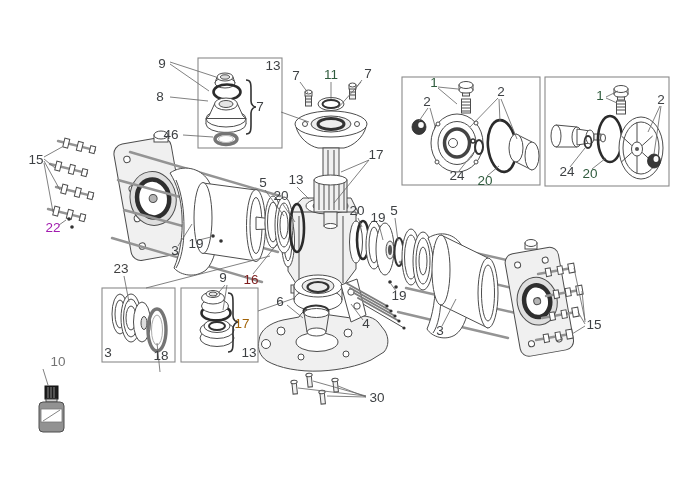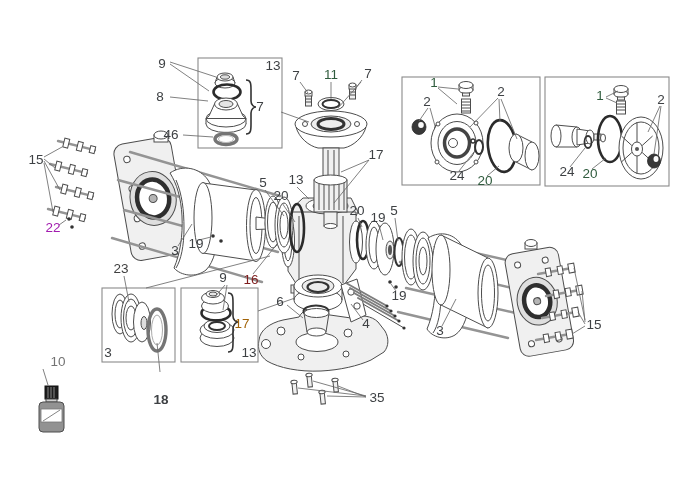--- a/index.html
+++ b/index.html
@@ -485,22 +485,22 @@
       <span class="part-label" style="left: 296px; top: 180px; color: rgb(62, 65, 68);">13</span>
       <span class="part-label" style="left: 251px; top: 280px; color: #7f1d1d;">16</span>
       <span class="part-label" style="left: 357px; top: 211px; color: rgb(62, 65, 68);">20</span>
       <span class="part-label" style="left: 378px; top: 218px; color: rgb(62, 65, 68);">19</span>
       <span class="part-label" style="left: 394px; top: 211px; color: rgb(62, 65, 68);">5</span>
       <span class="part-label" style="left: 399px; top: 296px; color: rgb(62, 65, 68);">19</span>
       <span class="part-label" style="left: 440px; top: 331px; color: rgb(62, 65, 68);">3</span>
       <span class="part-label" style="left: 594px; top: 325px; color: rgb(62, 65, 68);">15</span>
       <span class="part-label" style="left: 121px; top: 269px; color: #404040;">23</span>
       <span class="part-label" style="left: 108px; top: 353px; color: rgb(62, 65, 68);">3</span>
-      <span class="part-label" style="left: 161px; top: 400px; color: rgb(62, 65, 68); font-weight: bold;">18</span>
+      <span class="part-label" style="left: 161px; top: 356px; color: rgb(62, 65, 68);">18</span>
       <span class="part-label" style="left: 223px; top: 278px; color: rgb(62, 65, 68);">9</span>
       <span class="part-label" style="left: 242px; top: 324px; color: #a16207; text-align: right;">17</span>
       <span class="part-label" style="left: 249px; top: 353px; color: rgb(62, 65, 68);">13</span>
       <span class="part-label" style="left: 58px; top: 362px; color: #737373;">10</span>
       <span class="part-label" style="left: 280px; top: 302px; color: rgb(62, 65, 68);">6</span>
       <span class="part-label" style="left: 366px; top: 324px; color: rgb(62, 65, 68);">4</span>
-      <span class="part-label" style="left: 377px; top: 398px; color: rgb(62, 65, 68);">35</span>
+      <span class="part-label" style="left: 377px; top: 398px; color: rgb(62, 65, 68);">30</span>
     </div>
 </div>
 
 </body></html>

